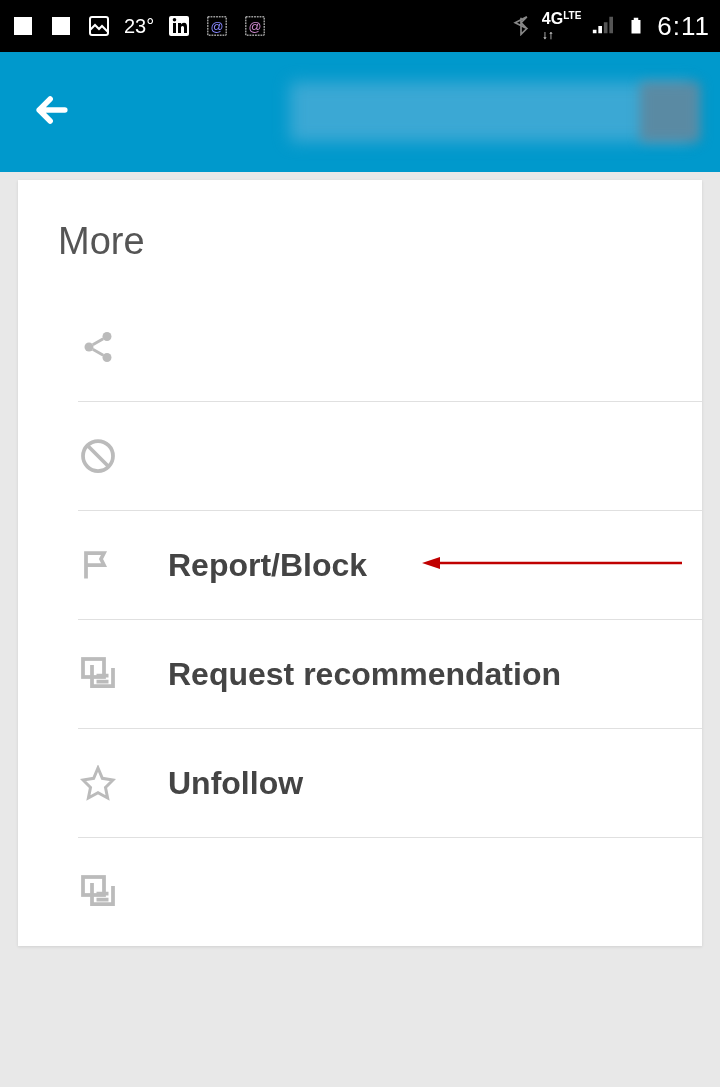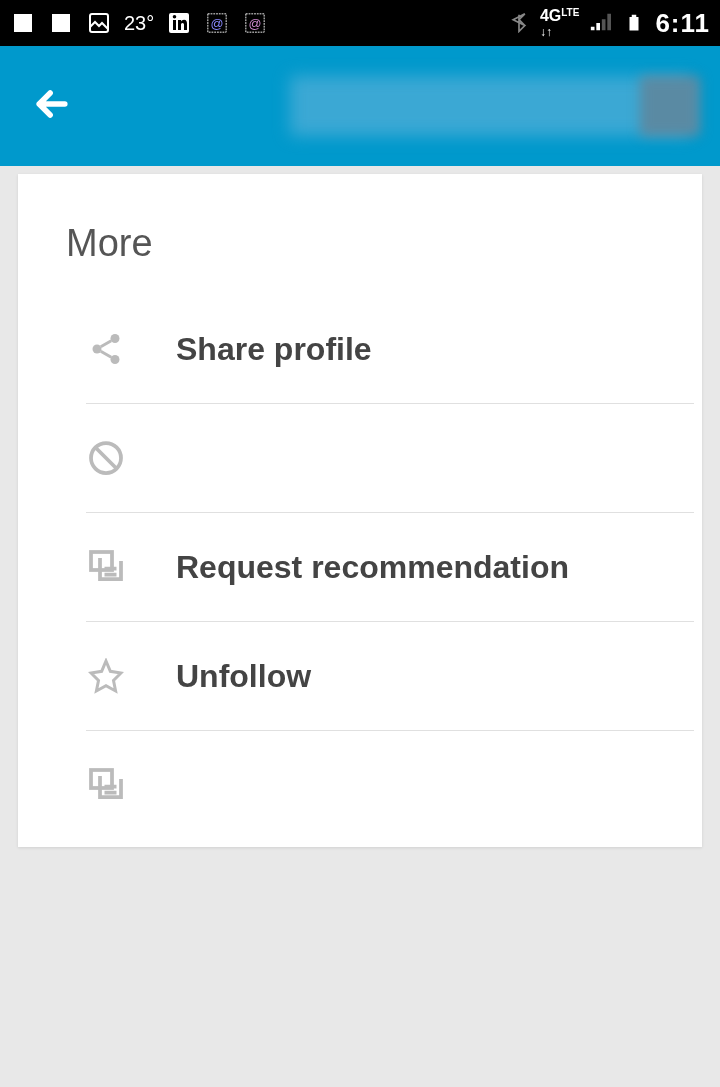--- a/index.html
+++ b/index.html
@@ -5,32 +5,32 @@
     * { margin: 0; padding: 0; box-sizing: border-box; }
     body {
       width: 720px;
       height: 1087px;
       background: #e8e8e8;
       font-family: -apple-system, BlinkMacSystemFont, 'Segoe UI', sans-serif;
       overflow: hidden;
     }
     .status-bar {
       background: #000;
-      height: 46px;
+      height: 52px;
       display: flex;
       align-items: center;
       padding: 0 10px;
       color: #fff;
       font-size: 22px;
     }
     .status-left { display: flex; align-items: center; gap: 12px; flex: 1; }
     .status-right { display: flex; align-items: center; gap: 8px; }
     .status-icon { width: 26px; height: 26px; display: inline-flex; align-items: center; justify-content: center; }
     .status-temp { font-size: 20px; font-weight: 500; }
-    .status-time { font-size: 26px; font-weight: 700; letter-spacing: 1px; }
+    .status-time { font-size: 26px; font-weight: 400; letter-spacing: 1px; }
     .status-4g { font-size: 14px; font-weight: bold; line-height: 1; }
     .app-header {
       background: #0099cc;
       height: 120px;
       display: flex;
       align-items: center;
       padding: 0 30px;
       position: relative;
     }
     .back-arrow { color: #fff; }
@@ -52,21 +52,21 @@
       transform: translateY(-50%);
       width: 60px;
       height: 60px;
       background: #5a8aa3;
       filter: blur(6px);
       border-radius: 4px;
     }
     .content-card {
       background: #fff;
       margin: 8px 18px 0 18px;
-      padding: 8px;
+      padding: 0;
       box-shadow: 0 1px 3px rgba(0,0,0,0.1);
     }
     .card-title {
       font-size: 38px;
       font-weight: 400;
       color: #555;
       padding: 40px 0 30px 40px;
     }
     .menu-list { padding-left: 60px; }
     .menu-item {
@@ -192,32 +192,45 @@
 
     <div class="menu-item">
       <span class="menu-icon">
         <svg viewBox="0 0 24 24" width="36" height="36" fill="#bbb">
             <circle cx="18" cy="5" r="3"></circle>
             <circle cx="6" cy="12" r="3"></circle>
             <circle cx="18" cy="19" r="3"></circle>
             <path stroke="#bbb" stroke-width="2" d="M8.5 10.5l7-4M8.5 13.5l7 4"></path>
           </svg>
       </span>
-      <span class="menu-label">Share profile</span>
     </div>
 
     <div class="menu-item">
       <span class="menu-icon">
         <svg viewBox="0 0 24 24" width="36" height="36" fill="none" stroke="#bbb" stroke-width="2.5">
             <circle cx="12" cy="12" r="10"></circle>
             <path d="M5 5l14 14"></path>
           </svg>
       </span>
     </div>
 
+    <div class="menu-item">
+      <span class="menu-icon">
+        <svg viewBox="0 0 24 24" width="36" height="36" fill="none" stroke="#bbb" stroke-width="2.5">
+            <path d="M4 21V4h12l-2 4 2 4H4"></path>
+          </svg>
+      </span>
+      <span class="menu-label">Report/Block</span>
+      <span class="arrow-annotation">
+        <svg width="260" height="30" viewBox="0 0 260 30">
+            <line x1="260" y1="15" x2="15" y2="15" stroke="#c00000" stroke-width="2.5"></line>
+            <polygon points="0,15 18,9 18,21" fill="#c00000"></polygon>
+          </svg>
+      </span>
+    </div>
 
     <div class="menu-item">
       <span class="menu-icon">
         <svg viewBox="0 0 24 24" width="36" height="36" fill="none" stroke="#bbb" stroke-width="2.5">
             <rect x="2" y="2" width="14" height="12"></rect>
             <path d="M8 6v14h14V8"></path>
             <path d="M11 13h8M11 17h8"></path>
           </svg>
       </span>
       <span class="menu-label">Request recommendation</span>

